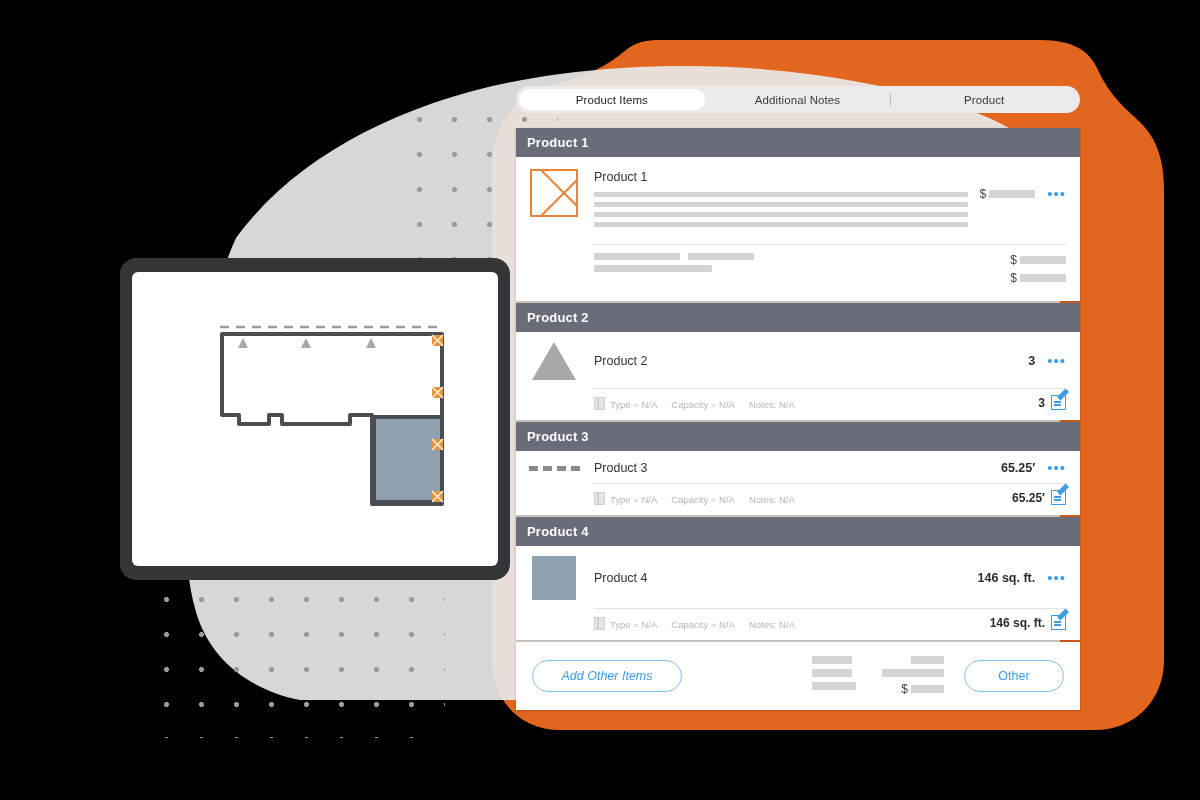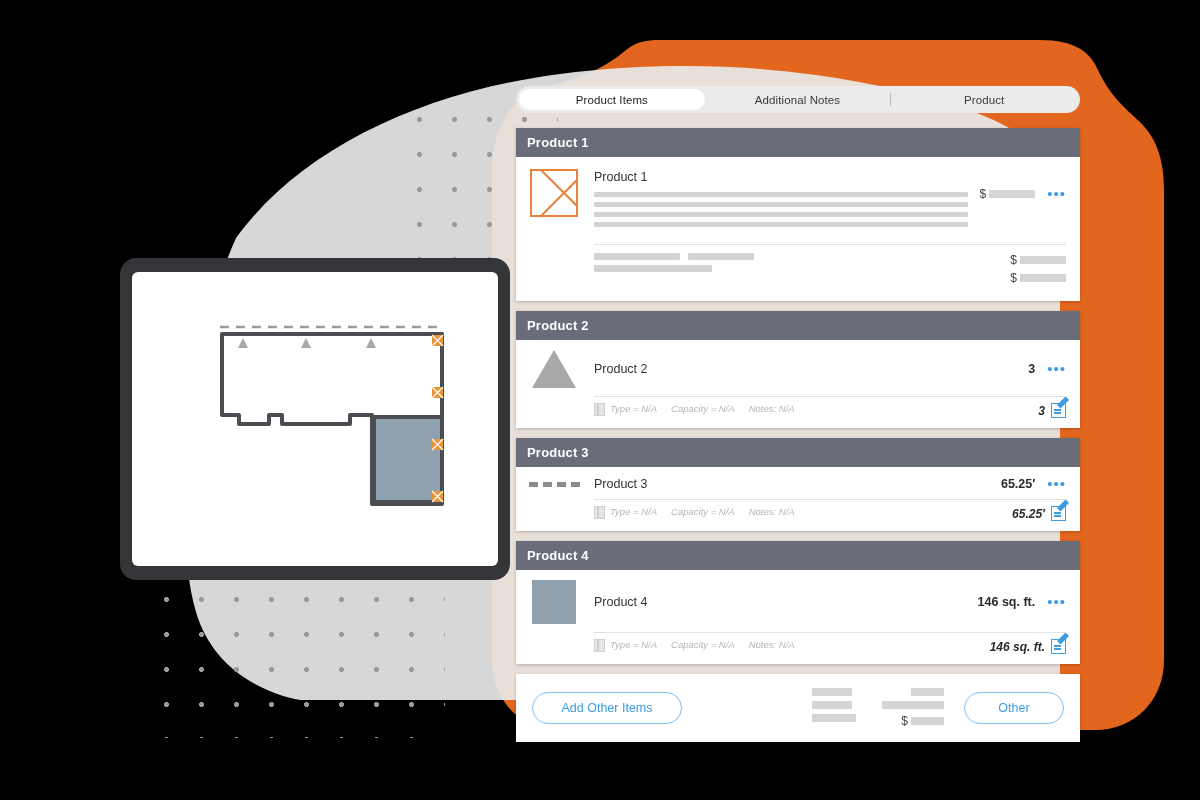--- a/index.html
+++ b/index.html
@@ -82,21 +82,21 @@
   .tab-sep {
     width: 1px; height: 13px; background: #b9b7b7; flex: 0 0 1px;
   }
 
   
   .panels { position: absolute; left: 0; top: 42px; width: 100%; }
 
   .panel {
     background: #ffffff;
     box-shadow: 0 1px 3px rgba(0,0,0,.22);
-    margin-bottom: 10px;
+    margin-bottom: 2px;
   }
   .panel-head {
     background: #696d79;
     color: #ffffff;
     font-size: 13px;
     font-weight: bold;
     padding: 7px 10px 7px 11px;
     letter-spacing: .2px;
   }
   .panel-body { padding: 0 14px; }
@@ -139,23 +139,23 @@
   .p1-foot-line { display: flex; align-items: center; justify-content: flex-end; margin-bottom: 4px; }
 
   
   .prow { display: flex; align-items: center; padding: 10px 0 8px 0; }
   .prow-icon { width: 48px; flex: 0 0 48px; margin-right: 16px; display: flex; align-items: center; justify-content: center; }
   .prow-name { font-size: 12.5px; color: #333; flex: 1 1 auto; }
   .prow-val { font-size: 12.5px; color: #2b2b2b; font-weight: bold; }
 
   .pmeta-divider { height: 1px; background: #e3e3e3; margin-left: 64px; }
   .pmeta {
-    display: flex; align-items: flex-start;
+    display: flex; align-items: flex-end;
     padding: 6px 0 10px 64px;
-    font-size: 9.5px; color: #b5b5b5; font-style: italic;
+    font-size: 9.5px; color: #b5b5b5;
   }
   .pmeta-items { flex: 1 1 auto; display: flex; align-items: center; gap: 14px; }
   .pmeta-right { display: flex; align-items: center; gap: 6px; }
   .pmeta-val { font-size: 12px; color: #2b2b2b; font-weight: bold; }
 
   .icon-doc {
     width: 11px; height: 13px; flex: 0 0 11px;
     border: 1.5px solid #cfcfcf; background: #e6e6e6; margin-right: 5px;
     position: relative;
   }
@@ -193,21 +193,21 @@
     background: #fff; box-shadow: 0 1px 3px rgba(0,0,0,.22);
     display: flex; align-items: center;
     padding: 14px 16px; margin-top: 2px;
   }
   .btn {
     border: 1px solid #7fc2ee; border-radius: 16px;
     background: #fff; color: #3c9ce4;
     font-size: 12.5px; padding: 8px 0; text-align: center;
     cursor: pointer; font-family: "Liberation Sans", sans-serif;
   }
-  .btn-add { width: 150px; }
+  .btn-add { width: 150px; font-style: italic; }
   .btn-adjust { width: 100px; }
   .footer-spacer { flex: 1 1 auto; }
   .totals { display: grid; grid-template-columns: auto auto; gap: 5px 26px; margin-right: 20px; }
   .totbar { height: 8px; background: #d5d5d5; }
   .tot-right { display: flex; align-items: center; justify-content: flex-end; }
 </style>
 </head>
 <body>
 
 <div id="stage">

